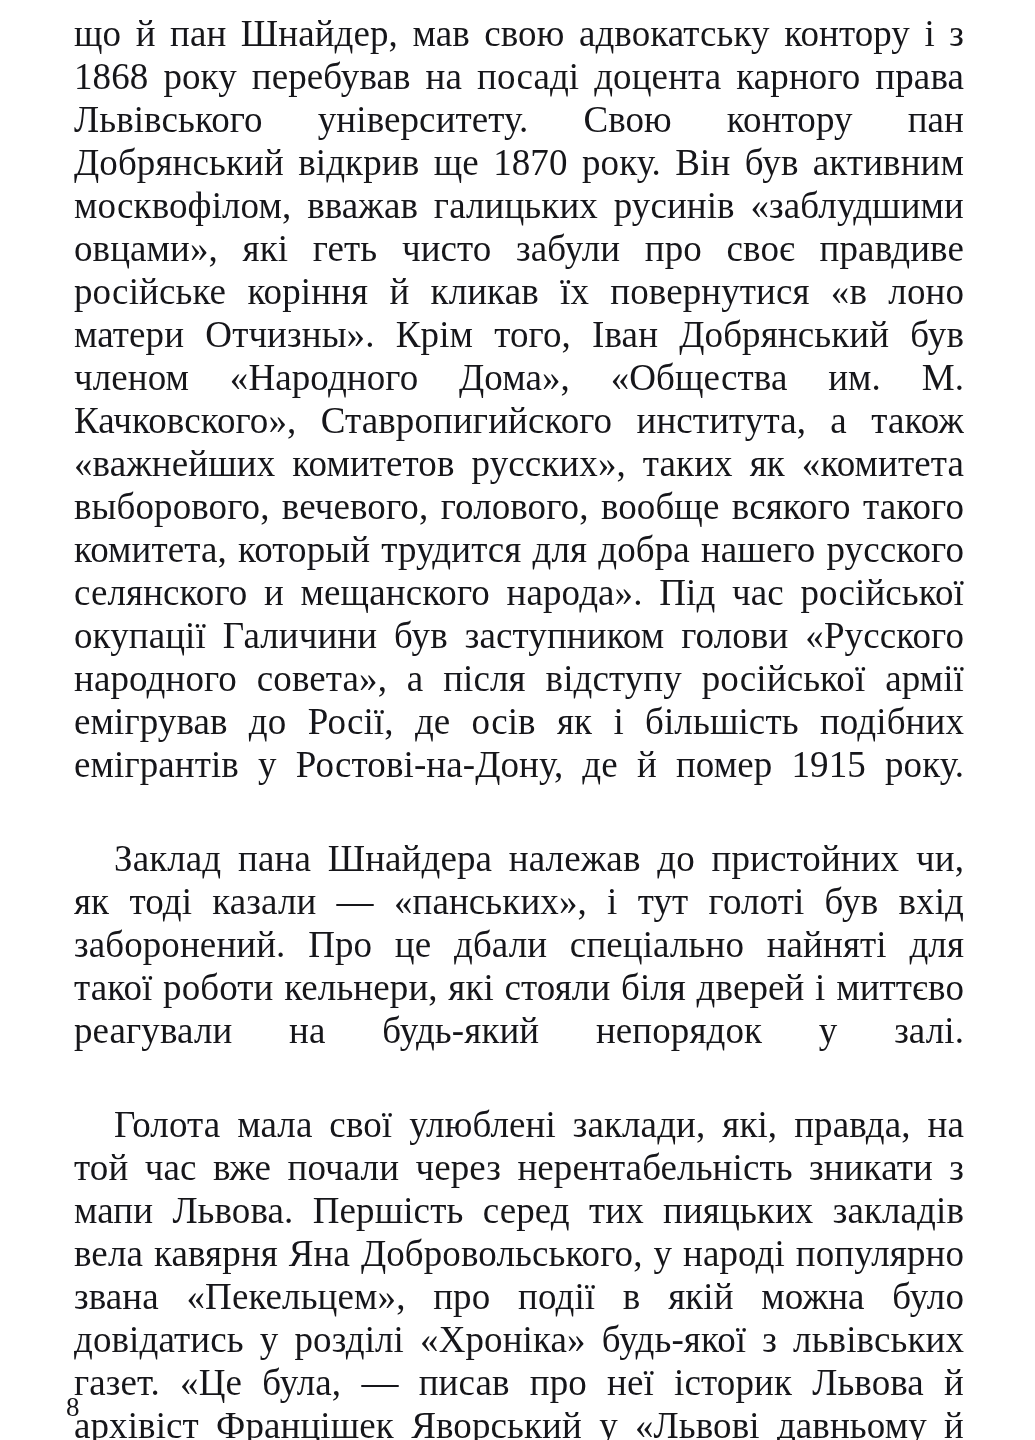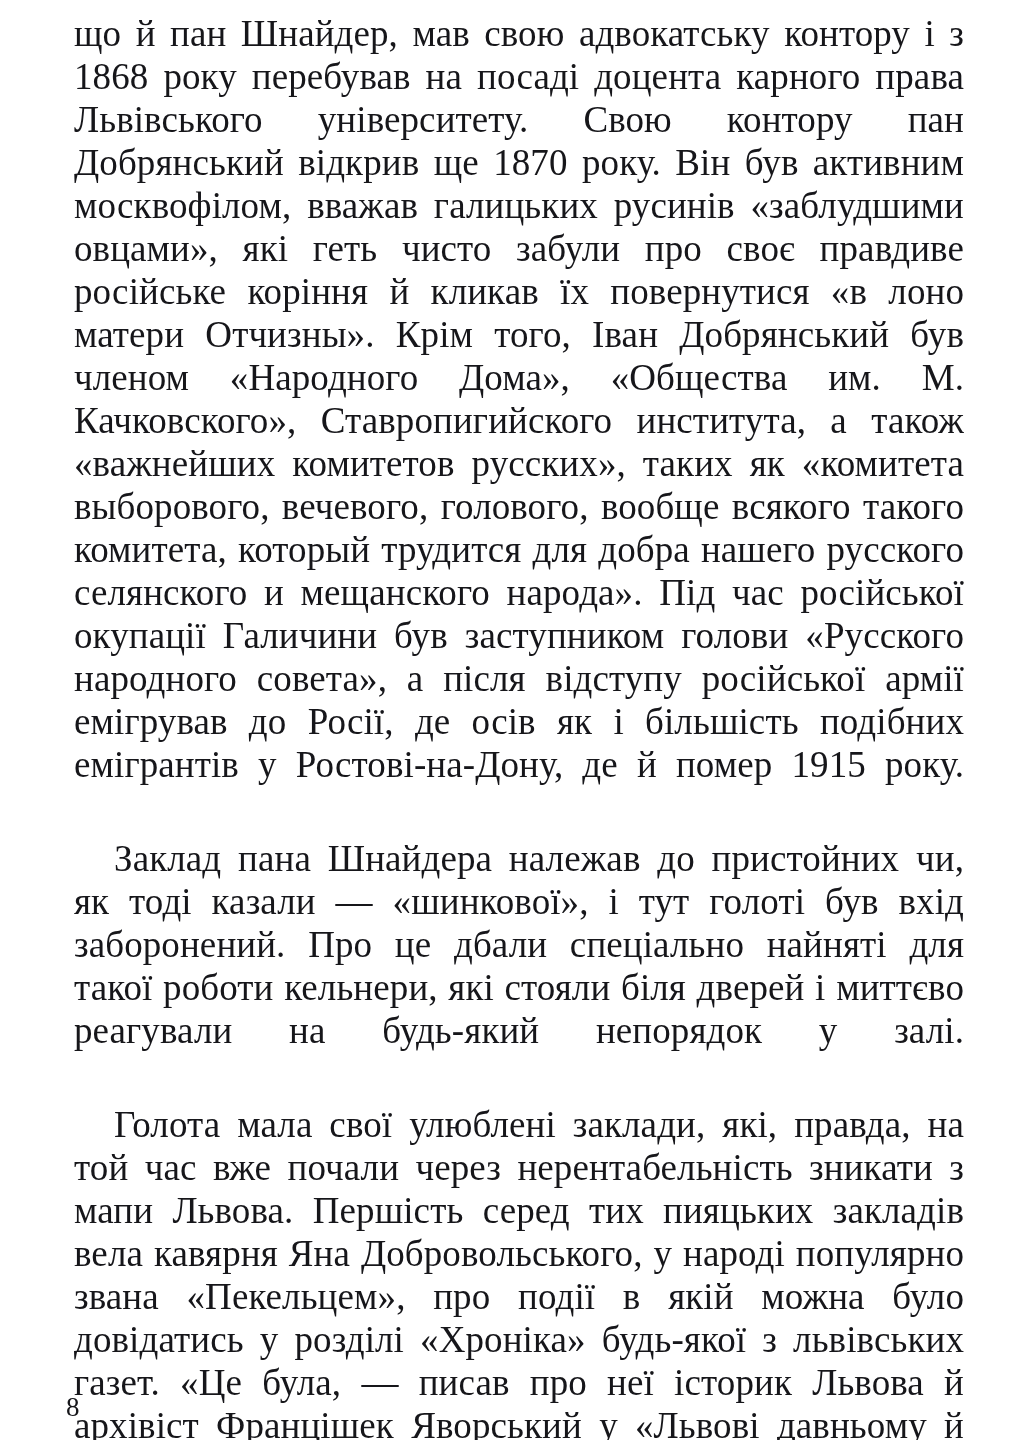--- a/index.html
+++ b/index.html
@@ -56,21 +56,21 @@
 </style>
 </head>
 <body>
 
 <div class="page">
 
   <div class="text-column">
 
     <p class="para">що й пан Шнайдер, мав свою адвокатську контору і з 1868 року перебував на посаді доцента карного права Львівського універ­ситету. Свою контору пан Добрянський відкрив ще 1870 року. Він був активним москвофілом, вважав галицьких русинів «заблудшими овцами», які геть чисто забули про своє правди­ве російське коріння й кликав їх повернутися «в лоно матери Отчизны». Крім того, Іван Добрянський був членом «Народ­ного Дома», «Общества им. М. Качковского», Ставропигий­ского института, а також «важнейших комитетов русских», таких як «комитета выборового, вечевого, голового, вообще всякого такого комитета, который трудится для добра нашего русского селянского и мещанского народа». Під час росій­ської окупації Галичини був заступником голови «Русского народного совета», а після відступу російської армії емігрував до Росії, де осів як і більшість подібних емігрантів у Ростові-на-Дону, де й помер 1915 року.</p>
 
-    <p class="para indent">Заклад пана Шнайдера належав до пристойних чи, як тоді казали — «шинкової», і тут голоті був вхід заборонений. Про це дбали спеціально найняті для такої роботи кельнери, які стояли біля дверей і миттєво реагували на будь-який непо­рядок у залі.</p>
+    <p class="para indent">Заклад пана Шнайдера належав до пристойних чи, як тоді казали — «панських», і тут голоті був вхід заборонений. Про це дбали спеціально найняті для такої роботи кельнери, які стояли біля дверей і миттєво реагували на будь-який непо­рядок у залі.</p>
 
     <p class="para indent no-stretch">Голота мала свої улюблені заклади, які, правда, на той час вже почали через нерентабельність зникати з мапи Львова. Першість серед тих пияцьких закладів вела кавярня Яна Доб­ровольського, у народі популярно звана «Пекельцем», про події в якій можна було довідатись у розділі «Хроніка» будь-якої з львівських газет. «Це була, — писав про неї історик Львова й архівіст Францішек Яворський у «Львові давньому й вчорашньому», — традиційна діра, відчинена вдень і вночі, і завжди розколисана шумом і гамором розбещених гостей, сповнена руху й типових каварняних сцен, якими так наповне­не нічне життя Львова». Каварня була останнім пристановищем пияків, які після всенощної шинкової мандрівки приходили сюди отвережуватися чорною кавою. Одне слово, каварня Доб­ровольського з часом перетворилась у типову «маглівницю ребер», яка врешті закрилась. Разом із нею закрилися подібні каварні «Під жовтим простиралом», «Під прекрасною Оле­ною» на Ринку, «Під гарматою» на Вірменській, «Під чирян­кою» на Валовій, де, як твердить той же знавець звичаїв та</p>
 
   </div>
 
   <div class="folio">8</div>
 
 </div>
 
 </body></html>

